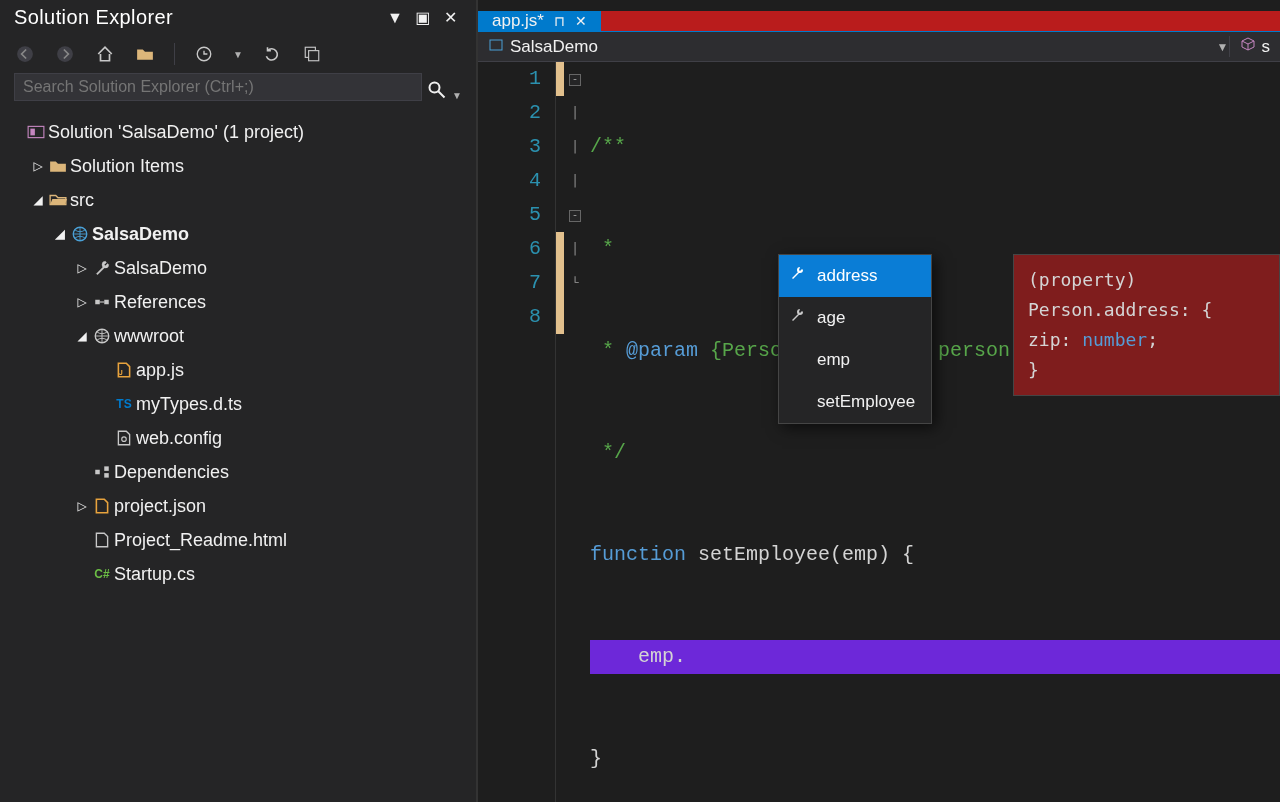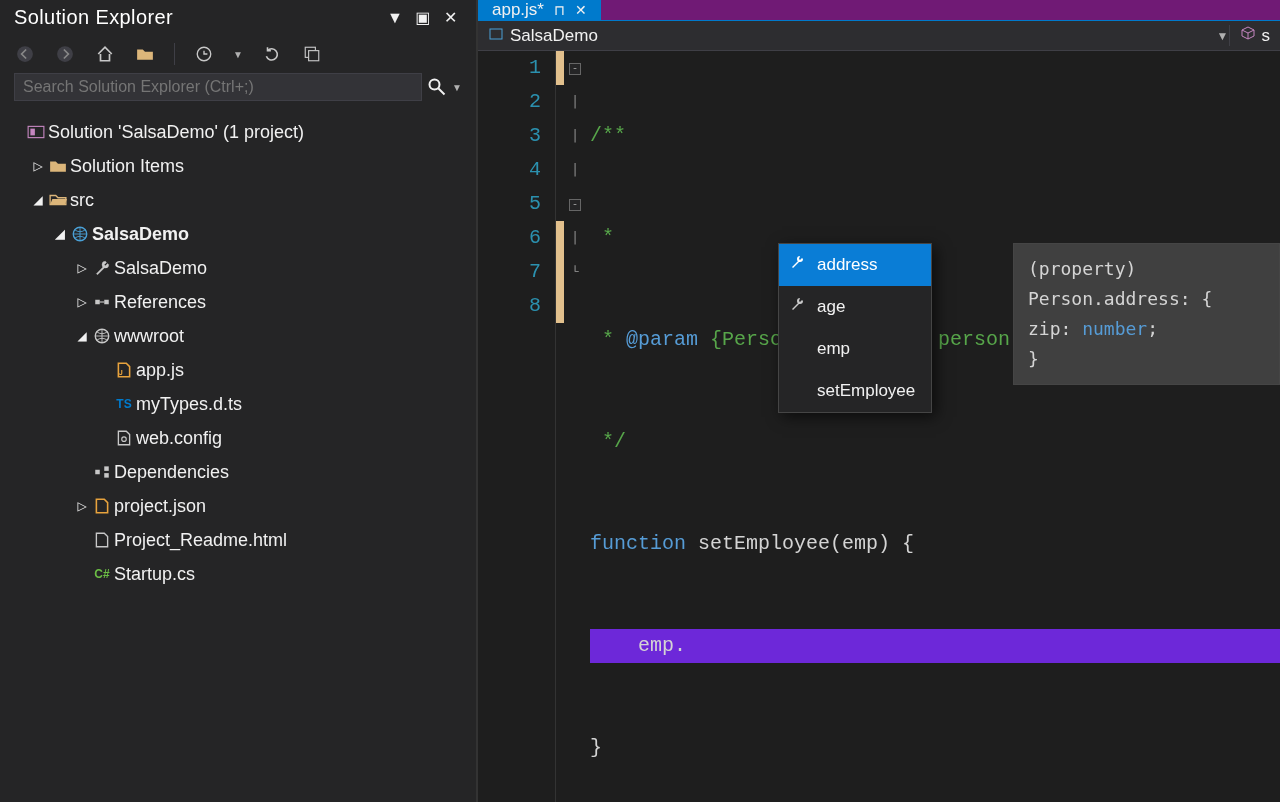--- a/index.html
+++ b/index.html
@@ -33,21 +33,21 @@
   display: flex;
   align-items: center;
   gap: 18px;
   padding: 8px 14px;
 }
 .tb-btn { 
   width: 22px; height: 22px; display: inline-flex; align-items: center; justify-content: center;
   color: #b0b0b0; font-size: 18px; cursor: pointer;
 }
 .tb-sep { width: 1px; height: 22px; background: #3f3f46; }
-.search-row { display: flex; align-items: center; padding: 0 14px 8px; gap: 4px; }
+.search-row { display: flex; align-items: flex-end; padding: 0 14px 8px; gap: 4px; }
 .search-row input {
   flex: 1;
   background: #333337;
   border: 1px solid #3f3f46;
   color: #a0a0a0;
   padding: 4px 8px;
   font-size: 16px;
 }
 .tree { padding: 6px 8px; flex: 1; overflow: hidden; }
 .node { display: flex; align-items: center; height: 34px; font-size: 18px; color: #f1f1f1; cursor: pointer; }
@@ -66,21 +66,21 @@
 .cs-green { color: #6bbd45; font-weight: 700; font-size: 12px; }
 
 .main {
   flex: 1;
   background: #1e1e1e;
   display: flex;
   flex-direction: column;
   border-left: 2px solid #333;
   position: relative;
 }
-.tab-row { display: flex; align-items: center; background: #701a75; height: 34px; border-bottom: 1px solid #007acc; }
+.tab-row { display: flex; align-items: center; background: #b91c1c; height: 34px; border-bottom: 1px solid #007acc; margin-top: 11px; }
 .tab {
   display: flex; align-items: center; gap: 10px;
   padding: 0 14px; height: 100%;
   color: #f1f1f1; font-size: 17px;
   cursor: pointer;
 }
 .tab.active { background: #007acc; }
 .close-x { font-size: 14px; }
 .pin-icon { font-size: 14px; }
 .nav-bar { display: flex; align-items: center; padding: 4px 10px; background: #2d2d30; border-bottom: 1px solid #3f3f46; font-size: 17px; }
@@ -125,21 +125,21 @@
   font-family: 'Segoe UI', sans-serif;
   font-size: 17px;
   cursor: pointer;
 }
 .isense-item.selected { background: #0a7dd6; color: #fff; }
 .wrench { color: #b0b0b0; font-size: 16px; width: 18px; }
 .tooltip {
   position: absolute;
   top: 192px;
   left: 535px;
-  background: #404040;
+  background: #7f1d1d;
   border: 1px solid #454545;
   padding: 10px 14px;
   font-family: Consolas, monospace;
   font-size: 18px;
   line-height: 30px;
   z-index: 49;
   color: #d4d4d4;
 }
 .pane-top { flex: 0 0 290px; display:flex; background:#1e1e1e; position:relative; }
 </style>

